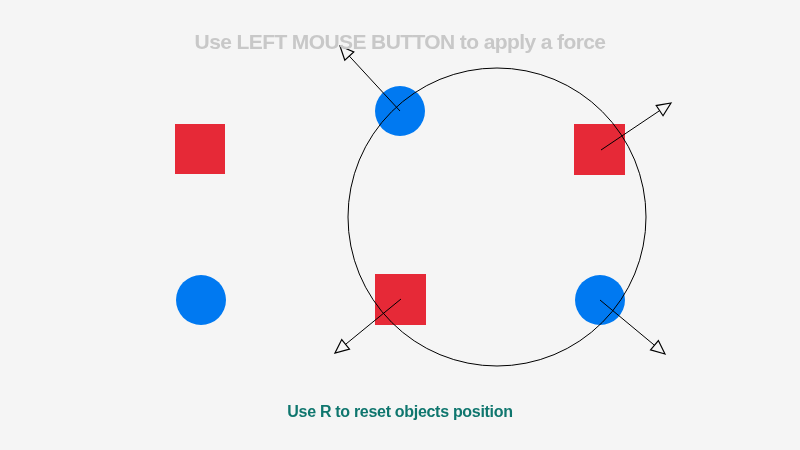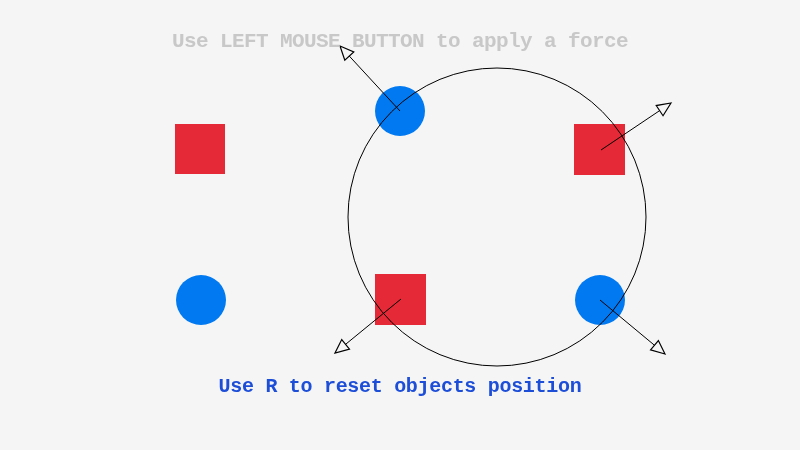--- a/index.html
+++ b/index.html
@@ -6,21 +6,21 @@
     margin: 0;
     padding: 0;
     background: #F5F5F5;
     overflow: hidden;
   }
   .stage {
     position: relative;
     width: 800px;
     height: 450px;
     background: #F5F5F5;
-    font-family: Liberation Mono, monospace;
+    font-family: Liberation Sans, sans-serif;
   }
   .scene-svg {
     position: absolute;
     left: 0;
     top: 0;
   }
   .instruction {
     position: absolute;
     left: 0;
     right: 0;
@@ -29,25 +29,25 @@
     white-space: pre;
   }
   .instruction.top {
     top: 30px;
     font-size: 21px;
     line-height: 24px;
     letter-spacing: -0.6px;
     color: #C8C8C8;
   }
   .instruction.bottom {
-    top: 376px;
-    font-size: 20px;
+    top: 401px;
+    font-size: 16px;
     line-height: 22px;
     letter-spacing: -0.3px;
-    color: #1d4ed8;
+    color: #0f766e;
   }
 </style>
 </head>
 <body>
 
 <div class="stage">
   <svg class="scene-svg" width="800" height="450" viewBox="0 0 800 450" xmlns="http://www.w3.org/2000/svg">
       <rect x="175" y="124" width="50" height="50" fill="#E62937"></rect>
       <circle cx="400" cy="111" r="25" fill="#0079F1"></circle>
       <rect x="574" y="124" width="51" height="51" fill="#E62937"></rect>

